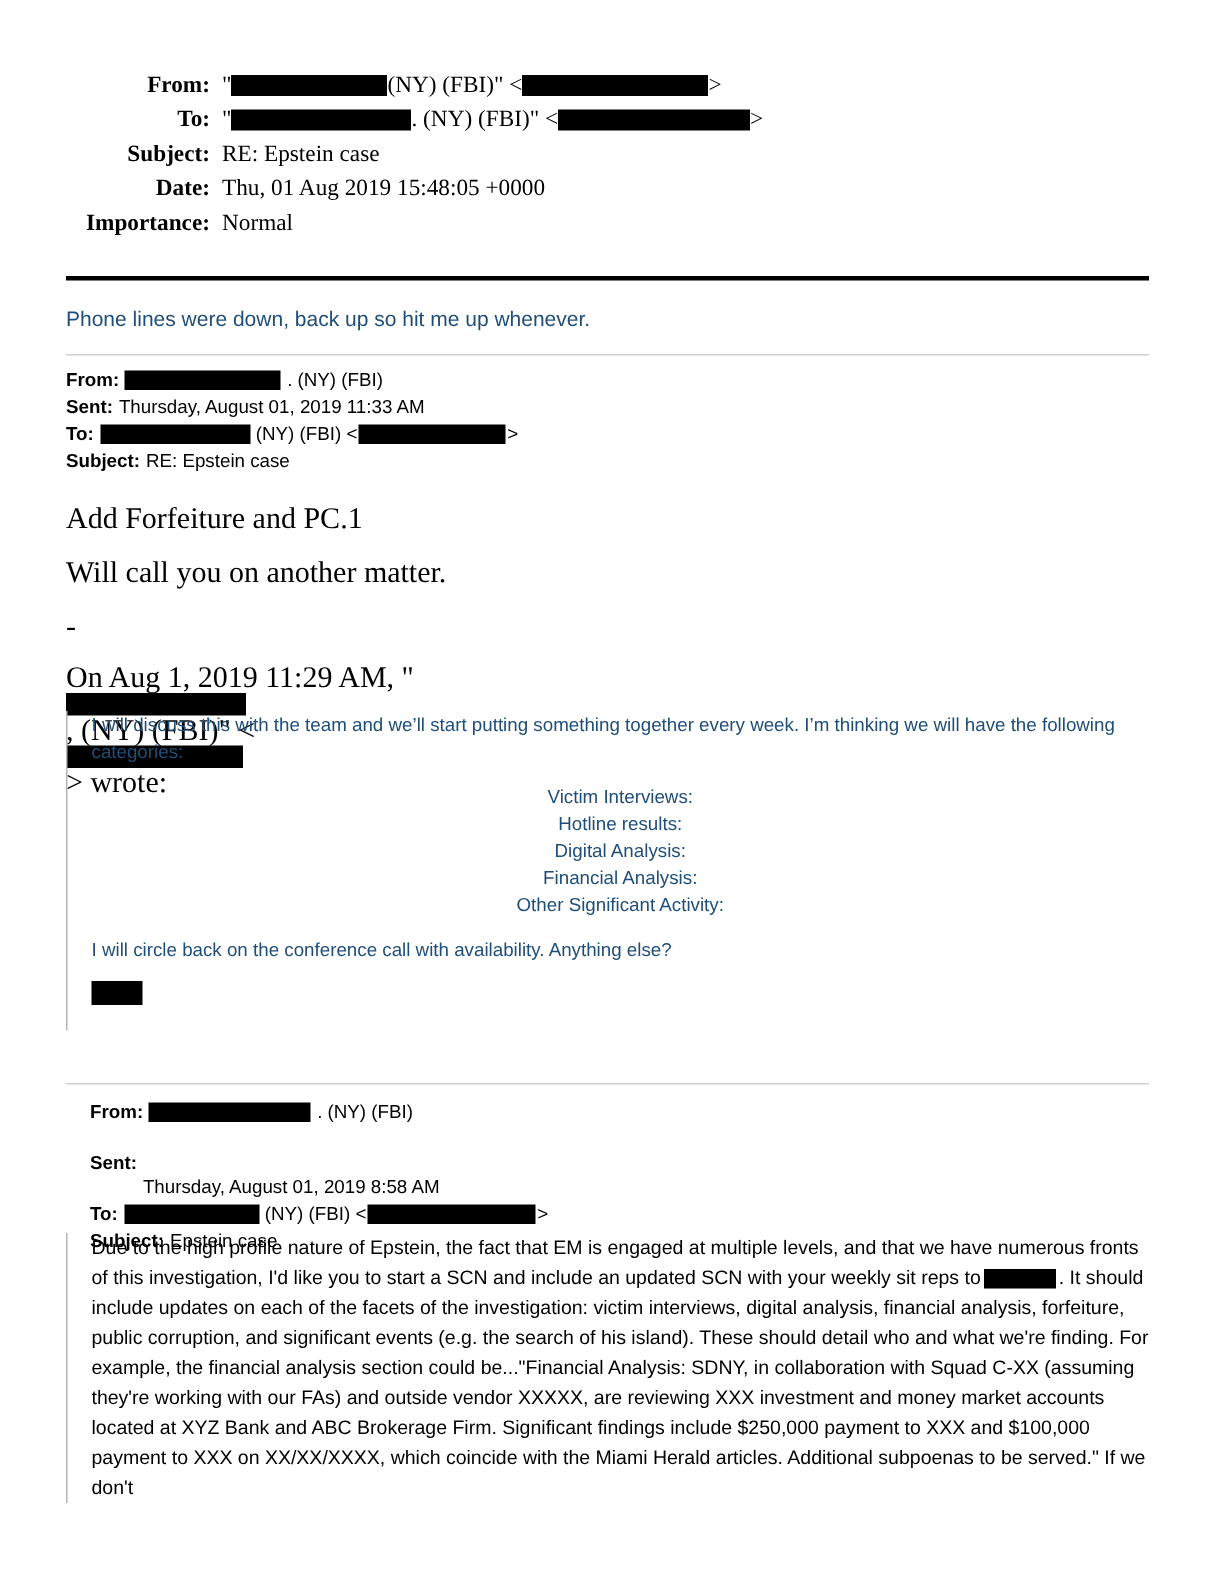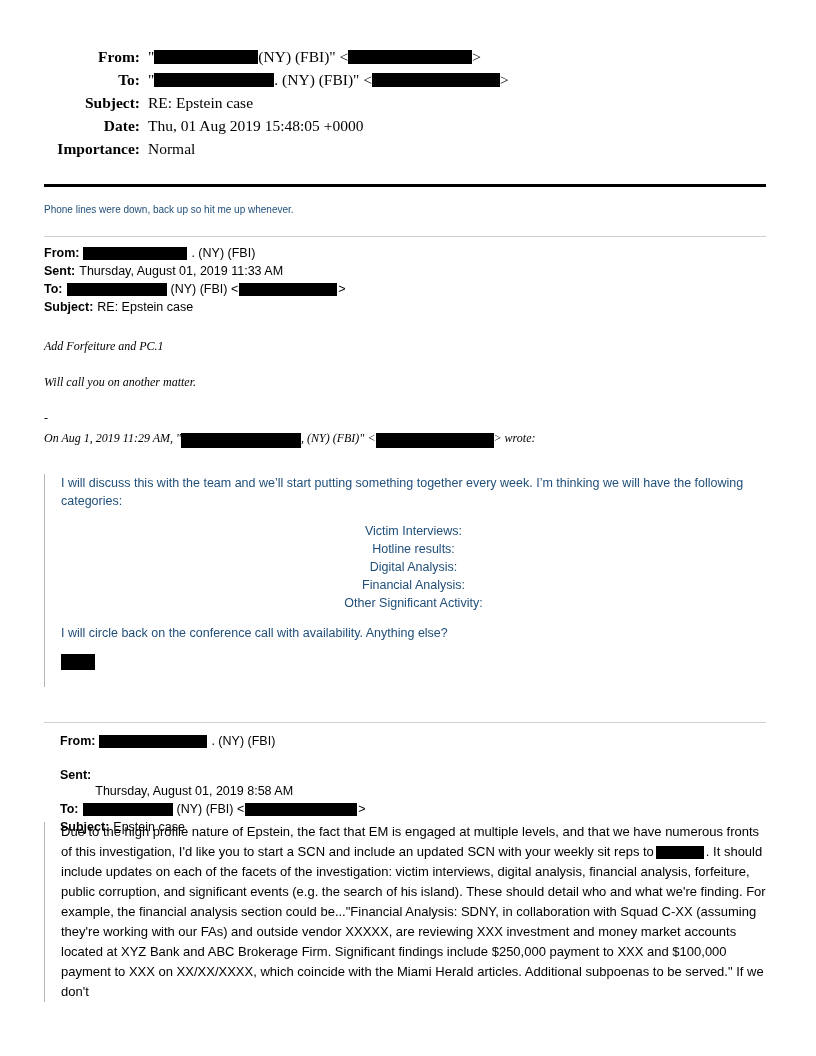--- a/index.html
+++ b/index.html
@@ -71,21 +71,21 @@
     background: #000000;
   }
 
   
   .note-blue {
     position: absolute;
     left: 44px;
     top: 204px;
     width: 700px;
     font-family: "Liberation Sans", sans-serif;
-    font-size: 10px;
+    font-size: 14px;
     color: #1f4e79;
   }
 
   
   .qhead {
     font-family: "Liberation Sans", sans-serif;
     font-size: 12.5px;
     line-height: 18px;
     color: #000;
   }
@@ -102,28 +102,27 @@
     position: absolute;
     left: 44px;
     top: 236px;
     width: 722px;
   }
   .msg1 .sep { position: absolute; top: 0; left: 0; }
   .msg1 .qhead { padding-top: 8px; }
 
   .body-serif {
     font-family: "Liberation Serif", serif;
-    font-size: 12px;
+    font-size: 20px;
     line-height: 20px;
-    font-style: italic;
   }
   .p1 { position: absolute; left: 44px; top: 336px; }
   .p2 { position: absolute; left: 44px; top: 372px; }
   .p3 { position: absolute; left: 44px; top: 408px; }
-  .p4 { position: absolute; left: 44px; top: 428px; display: flex; align-items: flex-end; white-space: nowrap; }
+  .p4 { position: absolute; left: 44px; top: 442px; display: flex; align-items: flex-start; white-space: nowrap; flex-direction: column; }
   .r-wrote1 { width: 120px; height: 15px; }
   .r-wrote2 { width: 118px; height: 15px; }
 
   
   .quote-blue {
     position: absolute;
     left: 44px;
     top: 474px;
     width: 722px;
     border-left: 1px solid #b5b5b5;

